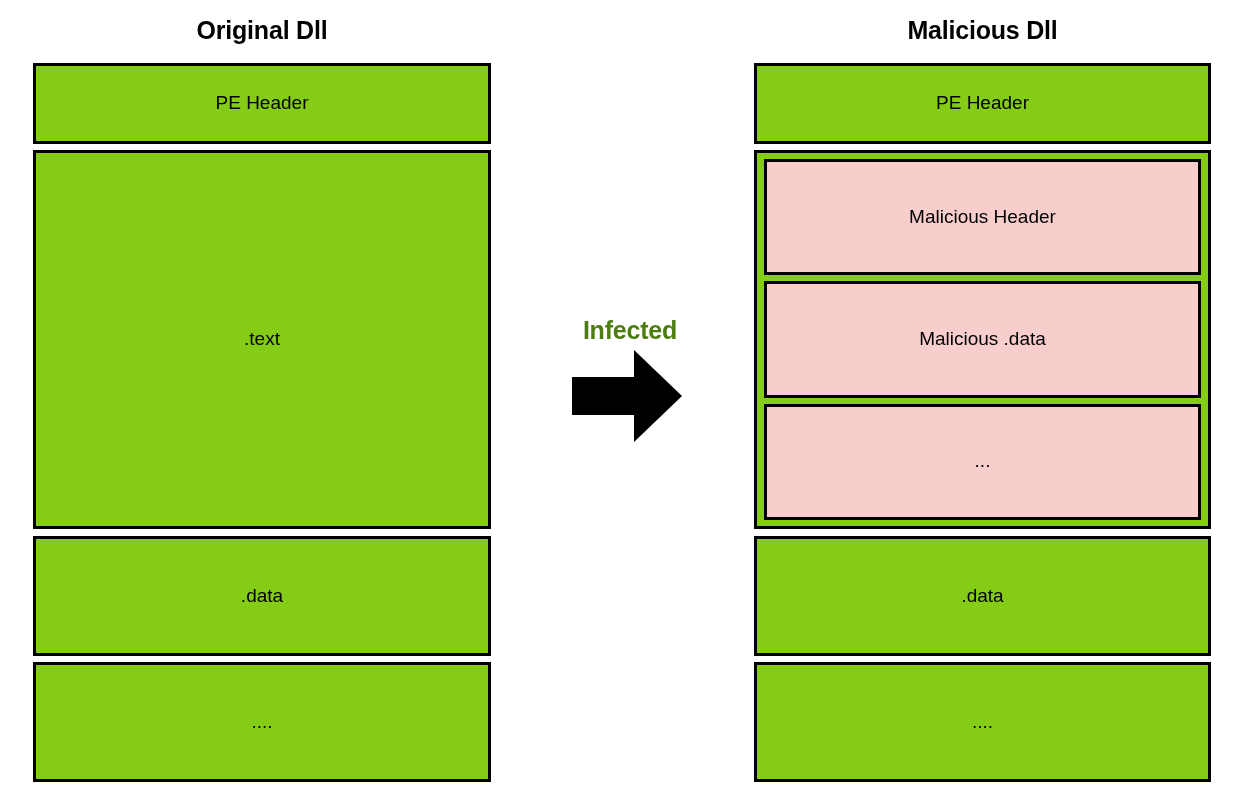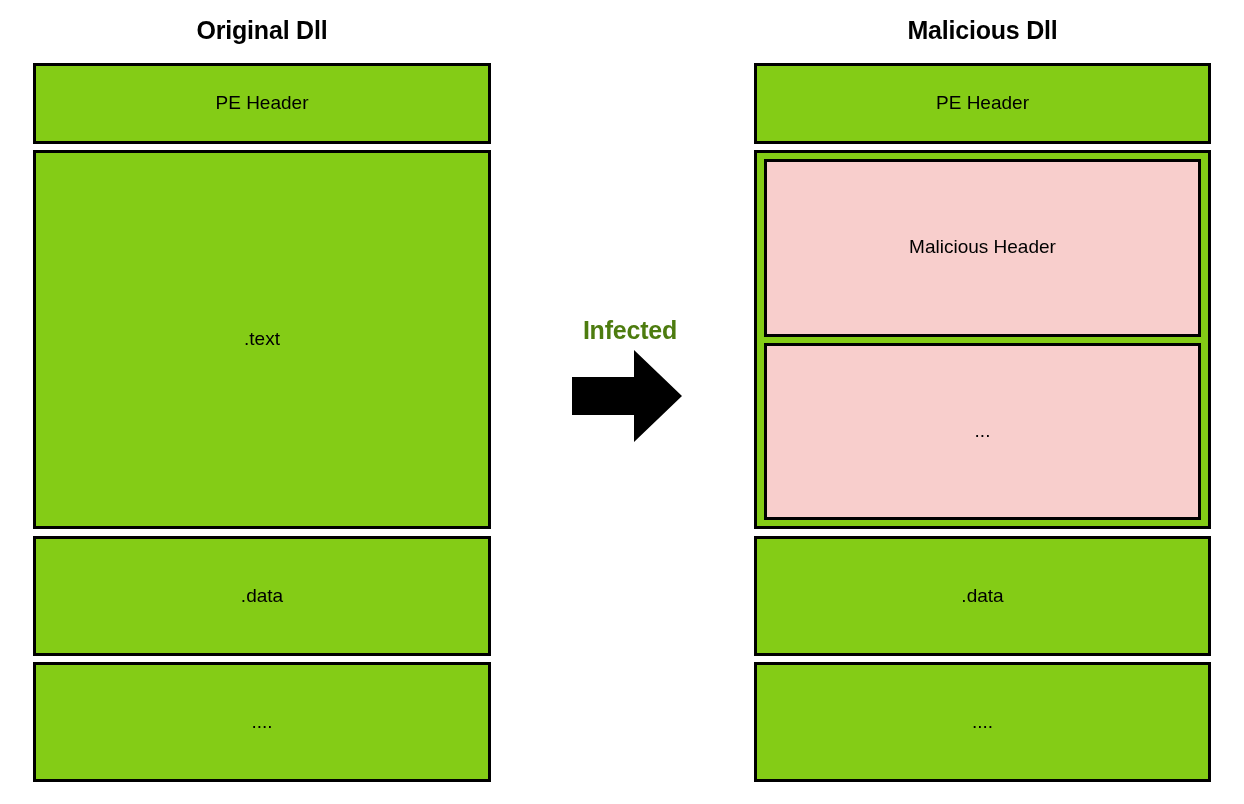--- a/index.html
+++ b/index.html
@@ -138,20 +138,23 @@
   <div class="block green" style="left:754px; top:63px; width:457px; height:81px;">
     <span>PE Header</span>
   </div>
 
   <div class="block green container" style="left:754px; top:150px; width:457px; height:379px;">
     <div class="nested-wrap">
       <div class="nested">
         <span>Malicious Header</span>
       </div>
       <div class="nested">
+        <span>Malicious .data</span>
+      </div>
+      <div class="nested">
         <span>...</span>
       </div>
     </div>
   </div>
 
   <div class="block green" style="left:754px; top:536px; width:457px; height:120px;">
     <span>.data</span>
   </div>
 
   <div class="block green" style="left:754px; top:662px; width:457px; height:120px;">

